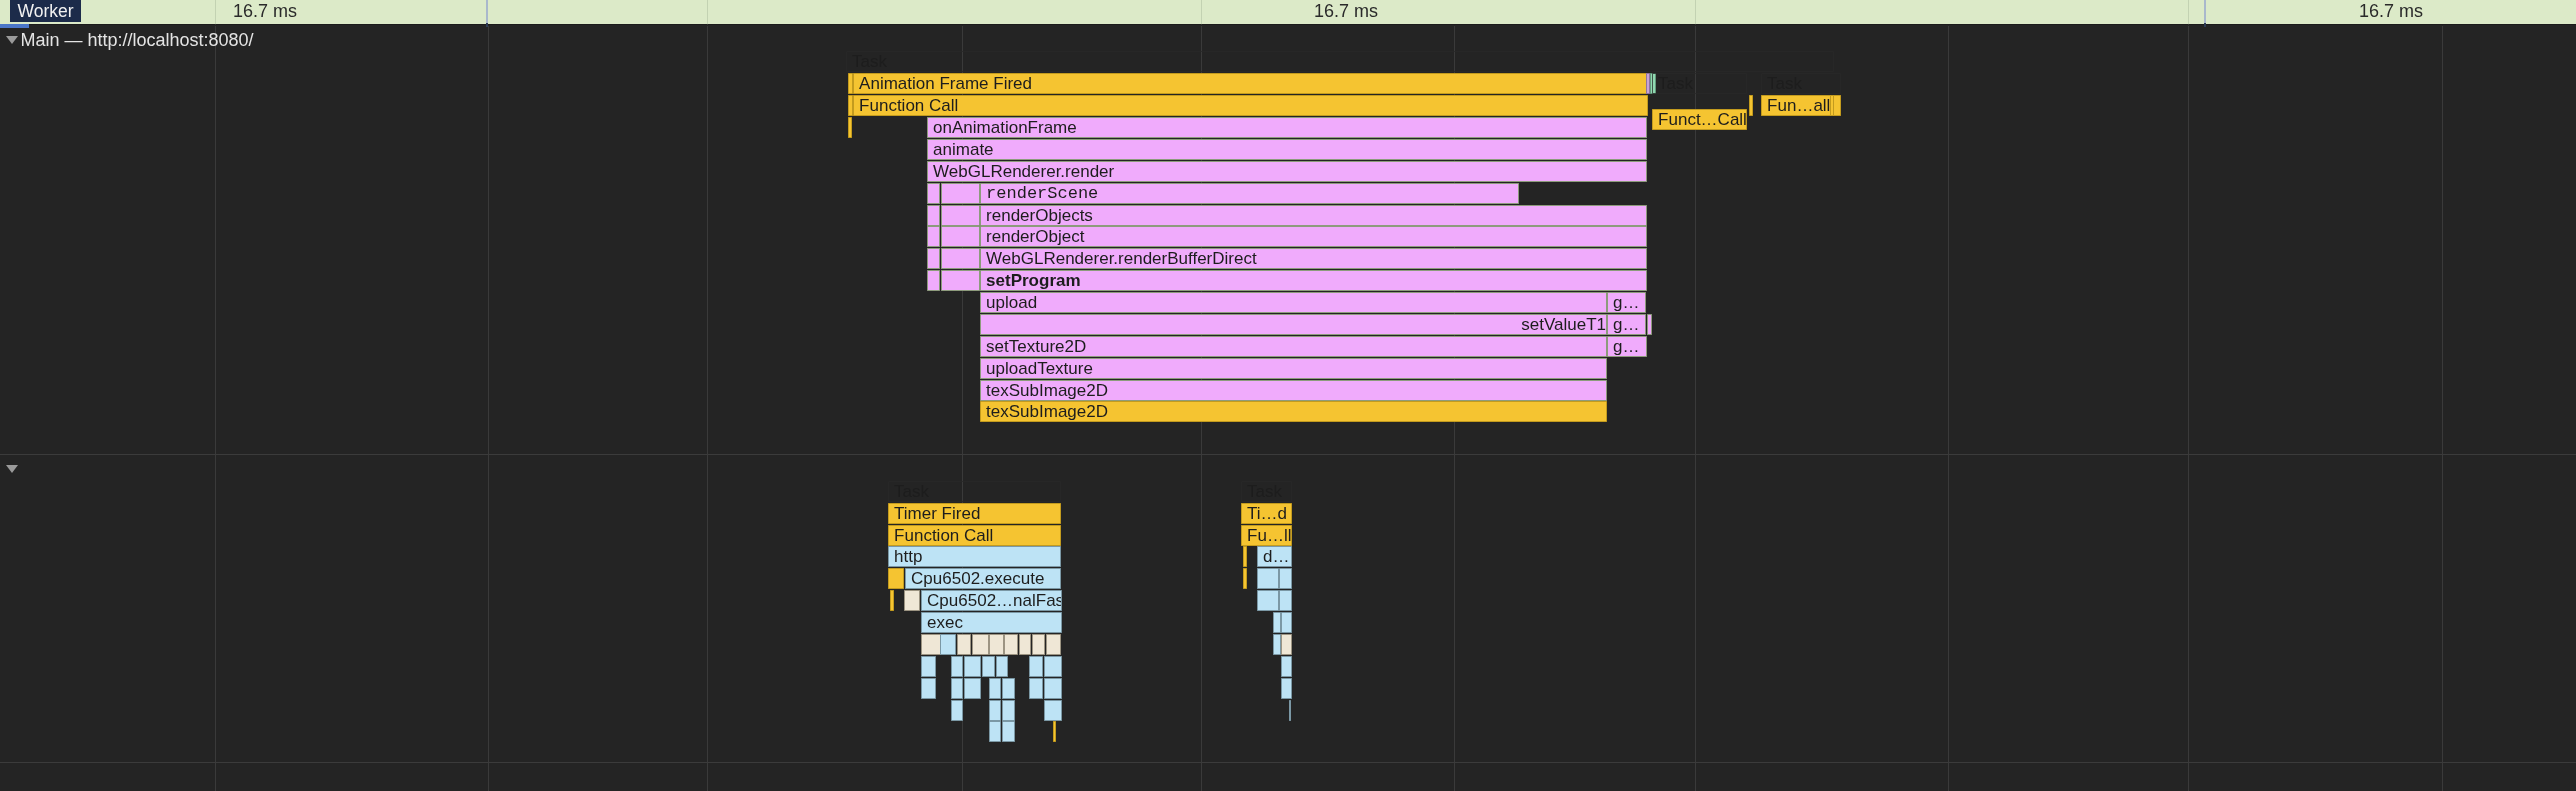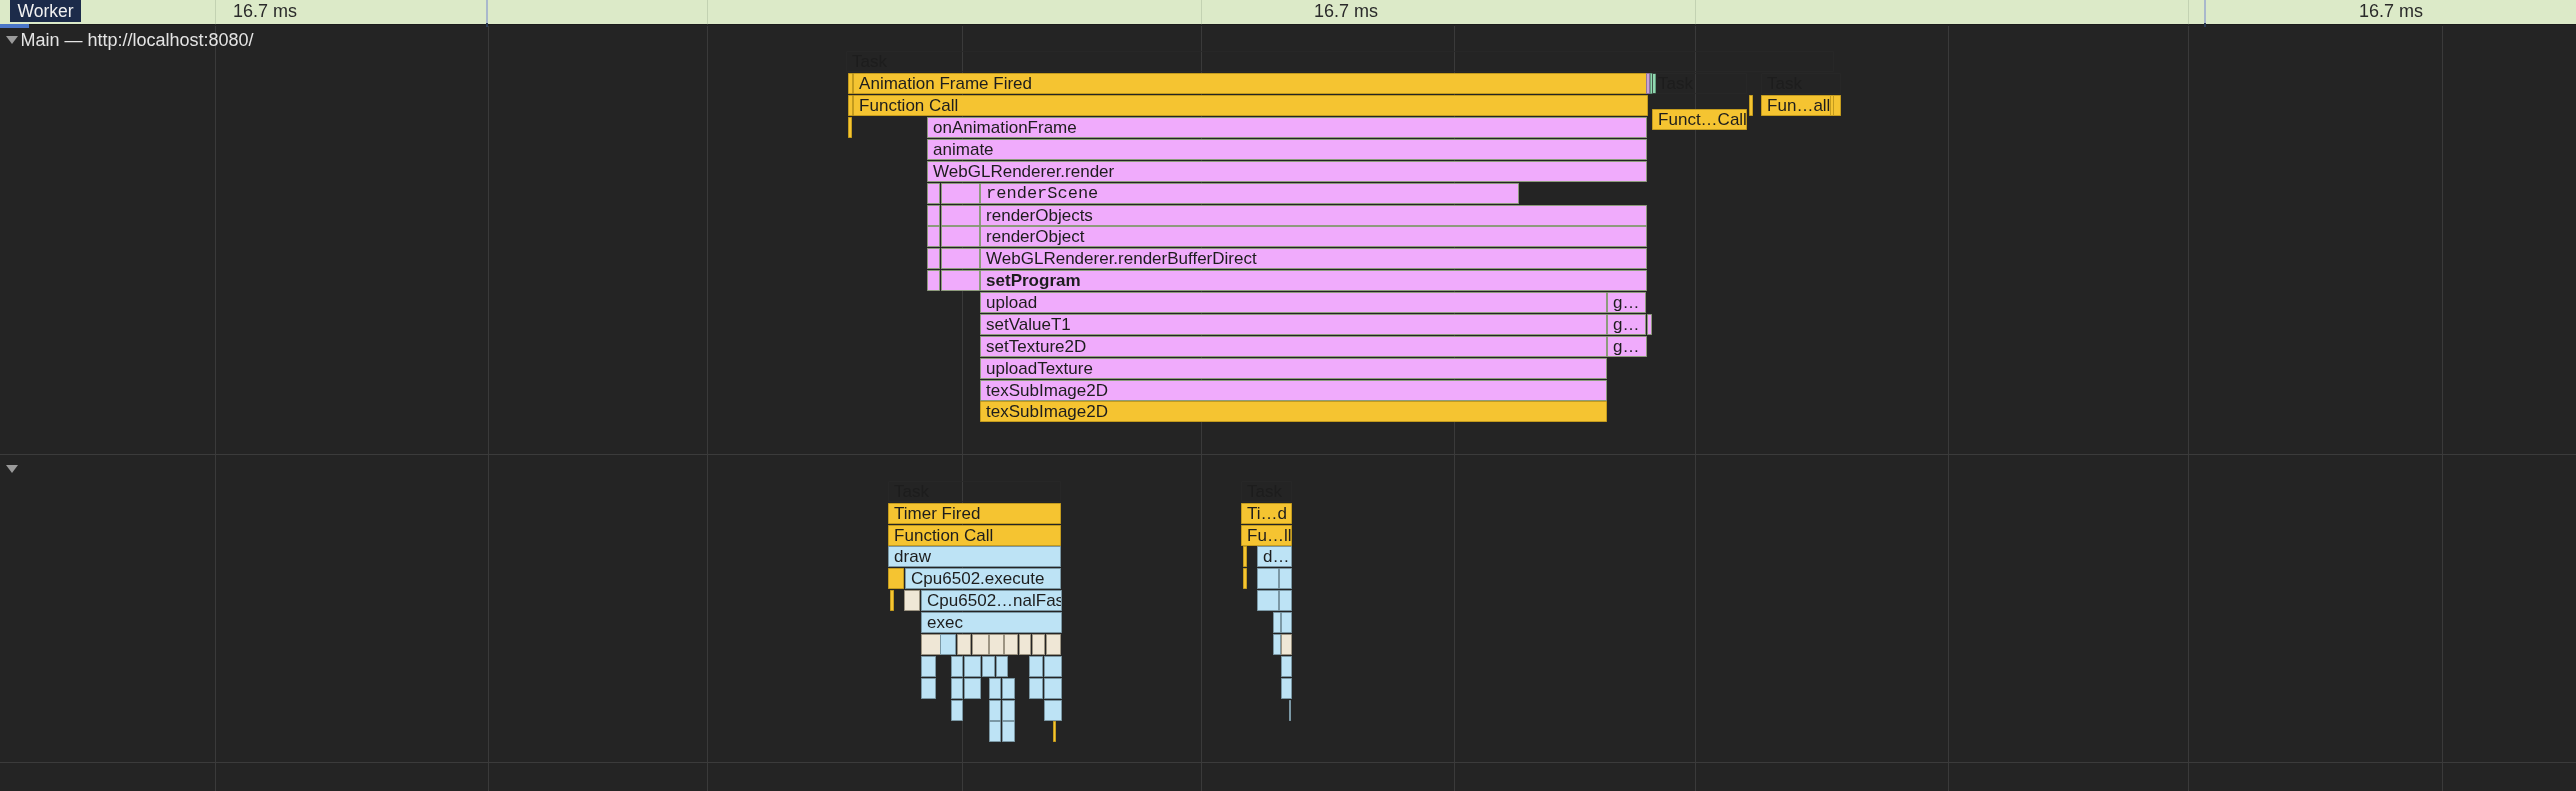--- a/index.html
+++ b/index.html
@@ -135,40 +135,40 @@
         <div class="bar green nolabel" style="left: 941px; width: 39px; top: 200px; height: 21px;"></div>
         <div class="bar green" style="left: 980px; width: 667px; top: 200px; height: 21px;">renderObject</div>
         <div class="bar green nolabel" style="left: 927px; width: 13px; top: 222px; height: 21px;"></div>
         <div class="bar green nolabel" style="left: 941px; width: 39px; top: 222px; height: 21px;"></div>
         <div class="bar green" style="left: 980px; width: 667px; top: 222px; height: 21px;">WebGLRenderer.renderBufferDirect</div>
         <div class="bar green nolabel" style="left: 927px; width: 13px; top: 244px; height: 21px;"></div>
         <div class="bar green nolabel" style="left: 941px; width: 39px; top: 244px; height: 21px;"></div>
         <div class="bar green" style="left: 980px; width: 667px; top: 244px; height: 21px; font-weight: bold;">setProgram</div>
         <div class="bar green" style="left: 980px; width: 627px; top: 266px; height: 21px;">upload</div>
         <div class="bar green" style="left: 1607px; width: 39px; top: 266px; height: 21px;">g…</div>
-        <div class="bar green" style="left: 980px; width: 627px; top: 288px; height: 21px;">setValueT1</div>
+        <div class="bar green" style="left: 980px; width: 627px; top: 288px; height: 21px; text-align: right;">setValueT1</div>
         <div class="bar green" style="left: 1607px; width: 39px; top: 288px; height: 21px;">g…</div>
         <div class="bar green nolabel" style="left: 1647px; width: 5.1px; top: 288px; height: 21px;"></div>
         <div class="bar green" style="left: 980px; width: 627px; top: 310px; height: 21px;">setTexture2D</div>
         <div class="bar green" style="left: 1607px; width: 40px; top: 310px; height: 21px;">g…</div>
         <div class="bar green" style="left: 980px; width: 627px; top: 332px; height: 21px;">uploadTexture</div>
         <div class="bar green" style="left: 980px; width: 627px; top: 354px; height: 21px;">texSubImage2D</div>
         <div class="bar yellow" style="left: 980px; width: 627px; top: 375px; height: 21px;">texSubImage2D</div>
         <div class="bar purple nolabel" style="left: 1646px; width: 3.6px; top: 47px; height: 21px;"></div>
         <div class="bar teal nolabel" style="left: 1650px; width: 5.8px; top: 47px; height: 21px;"></div>
         <div class="bar gray" style="left: 1652px; width: 95px; top: 47px; height: 21px;">Task</div>
         <div class="bar yellow" style="left: 1652px; width: 95px; top: 69px; height: 21px; margin-top: 14px;">Funct…Call</div>
         <div class="bar yellow nolabel" style="left: 1749px; width: 3.6px; top: 69px; height: 21px;"></div>
         <div class="bar gray" style="left: 1761px; width: 80px; top: 47px; height: 21px;">Task</div>
         <div class="bar yellow" style="left: 1761px; width: 80px; top: 69px; height: 21px;">Fun…all</div>
         <div class="bar yellow nolabel" style="left: 1830px; width: 4.4px; top: 69px; height: 21px;"></div>
         <div class="bar gray" style="left: 888px; width: 173px; top: 455px; height: 21px;">Task</div>
         <div class="bar yellow" style="left: 888px; width: 173px; top: 477px; height: 21px;">Timer Fired</div>
         <div class="bar yellow" style="left: 888px; width: 173px; top: 499px; height: 21px;">Function Call</div>
-        <div class="bar blue" style="left: 888px; width: 173px; top: 520px; height: 21px;">draw</div>
+        <div class="bar blue" style="left: 888px; width: 173px; top: 520px; height: 21px;">http</div>
         <div class="bar yellow nolabel" style="left: 888px; width: 16px; top: 542px; height: 21px;"></div>
         <div class="bar blue" style="left: 905px; width: 156px; top: 542px; height: 21px;">Cpu6502.execute</div>
         <div class="bar yellow nolabel" style="left: 890px; width: 3.6px; top: 564px; height: 21px;"></div>
         <div class="bar cream nolabel" style="left: 904px; width: 16px; top: 564px; height: 21px;"></div>
         <div class="bar blue" style="left: 921px; width: 141px; top: 564px; height: 21px;">Cpu6502…nalFast</div>
         <div class="bar blue" style="left: 921px; width: 141px; top: 586px; height: 21px;">exec</div>
         <div class="bar cream nolabel" style="left: 921px; width: 19.7px; top: 608px; height: 21px;"></div>
         <div class="bar blue nolabel" style="left: 940px; width: 16px; top: 608px; height: 21px;"></div>
         <div class="bar cream nolabel" style="left: 957px; width: 14px; top: 608px; height: 21px;"></div>
         <div class="bar cream nolabel" style="left: 972px; width: 17px; top: 608px; height: 21px;"></div>

